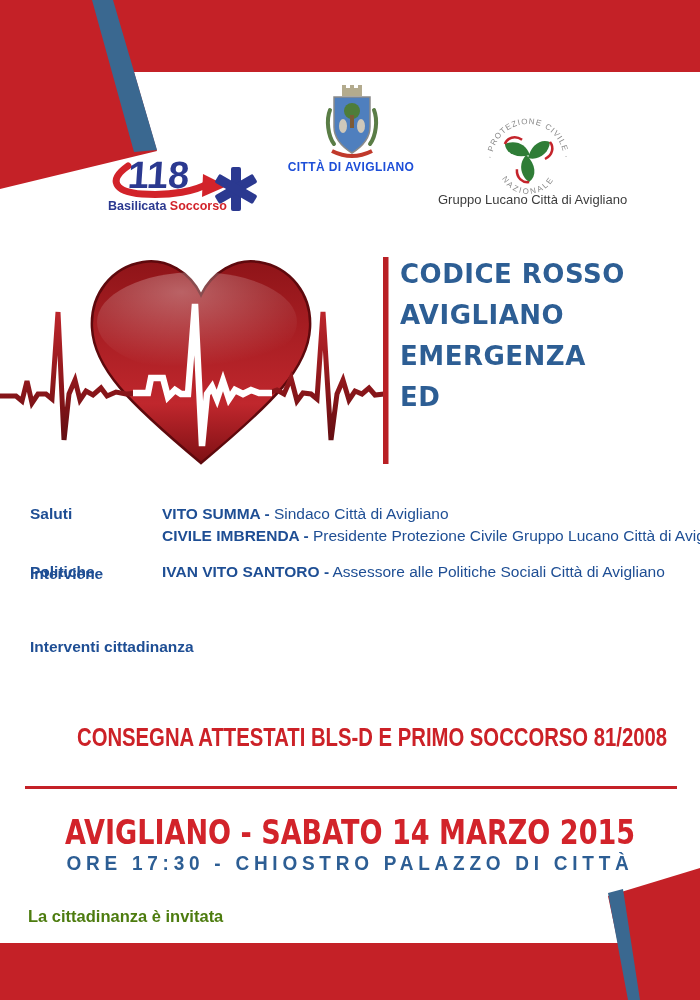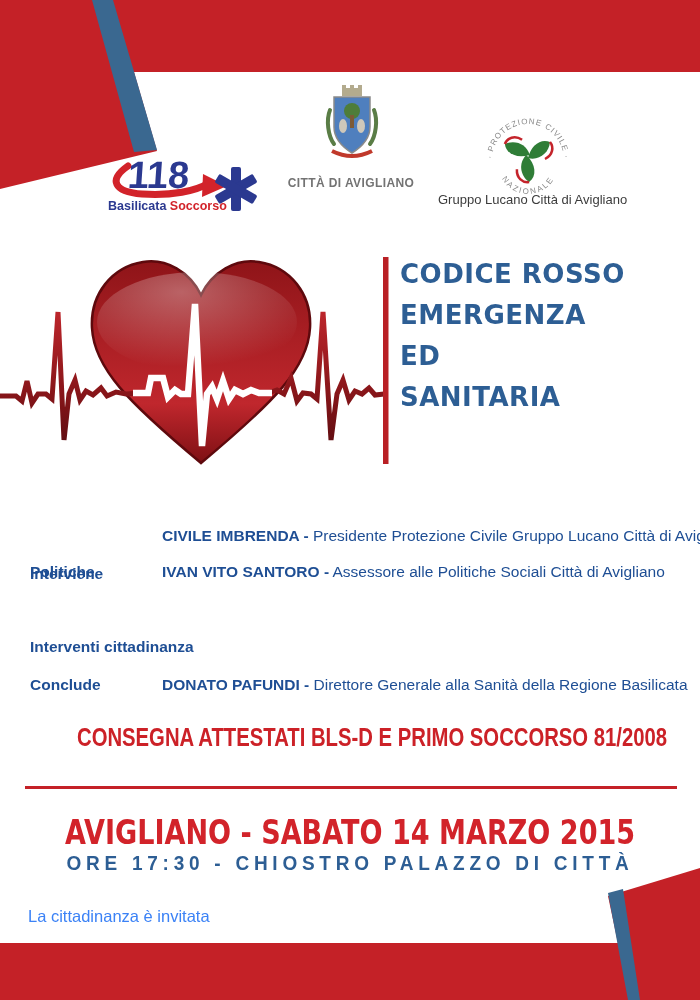--- a/index.html
+++ b/index.html
@@ -6,22 +6,22 @@
   .poster{
     position:relative;width:700px;height:1000px;margin:0 auto;
     background:#ffffff;overflow:hidden;
     font-family:"Liberation Sans",sans-serif;
   }
   .abs{position:absolute;}
   svg text{font-family:"Liberation Sans",sans-serif;}
 
   
   .comune-caption{
-    left:286px;top:176px;width:130px;text-align:center;
-    font-size:12px;font-weight:bold;color:#737373;letter-spacing:.4px;
+    left:286px;top:160px;width:130px;text-align:center;
+    font-size:12px;font-weight:bold;color:#1d4ed8;letter-spacing:.4px;
   }
   .prot-caption{
     left:438px;top:192px;width:220px;text-align:left;
     font-size:13px;color:#3c3c3c;
   }
 
   
   .title-block{left:400px;top:254px;width:300px;}
   .title-line{
     display:block;font-family:"DejaVu Sans","Liberation Sans",sans-serif;
@@ -48,21 +48,21 @@
     font-family:"DejaVu Sans","Liberation Sans",sans-serif;
     font-size:33px;line-height:38px;font-weight:bold;color:#d2232a;
     white-space:nowrap;transform:scaleX(.82);transform-origin:50% 50%;
   }
   .banner-line2{
     left:0;top:852px;width:700px;text-align:center;
     font-size:20px;line-height:22px;font-weight:bold;color:#2d5e94;
     letter-spacing:5px;white-space:nowrap;transform:scaleX(.95);
     transform-origin:50% 50%;
   }
-  .invite{left:28px;top:907px;font-size:16.5px;font-weight:normal;color:#3b82f6;}
+  .invite{left:28px;top:907px;font-size:16.5px;font-weight:bold;color:#4d7c0f;}
 </style>
 </head>
 <body>
 
 <div class="poster">
 
   <svg class="abs" style="left:0;top:0;width:700px;height:220px" viewBox="0 0 700 220">
     <rect x="0" y="0" width="700" height="72" fill="#c42127"></rect>
     <polygon points="0,0 113,0 157,151 0,189" fill="#c42127"></polygon>
     <polygon points="92,0 113,0 157,150 134,152" fill="#3a6890"></polygon>
@@ -148,52 +148,52 @@
              C274,152 308,118 310,78 C312,44 290,17 259,12 C236,8 212,22 201,45 Z" fill="url(#hg)" stroke="#5e090d" stroke-width="2.5"></path>
     <ellipse cx="197" cy="72" rx="100" ry="50" fill="url(#gloss)"></ellipse>
     <polyline points="0,146 16,146 22,151 27,131 32,153 38,144 46,144 52,149 58,62 64,190 69,144 75,130 80,150 86,141 93,145 101,138 107,146 116,142 126,144 140,143" fill="none" stroke="url(#eg)" stroke-width="5" stroke-linejoin="miter"></polyline>
     <polyline points="268,143 277,140 284,144 291,128 297,151 303,143 311,144 317,149 323,62 331,190 337,144 343,130 349,150 355,141 362,144 369,138 375,145 384,144" fill="none" stroke="url(#eg)" stroke-width="5" stroke-linejoin="miter"></polyline>
     <polyline points="133,143 148,143 151,128 163,128 168,147 175,140 181,144 188,144 195,54 202,196 207,144 212,137 217,149 223,131 229,149 235,140 243,144 251,140 259,143 272,143" fill="none" stroke="#ffffff" stroke-width="6.5" stroke-linejoin="miter"></polyline>
     <rect x="383" y="7" width="5.5" height="207" fill="#b92025"></rect>
   </svg>
 
   <div class="abs title-block">
     <span class="title-line">CODICE ROSSO</span>
+    <span class="title-line">AVIGLIANO</span>
     <span class="title-line">EMERGENZA</span>
     <span class="title-line">ED</span>
-    <span class="title-line">SANITARIA</span>
-  </div>
-
+  </div>
+
+  <div class="abs prog-line" style="top:504px">
+    <span class="plabel">Saluti</span>
+    <span class="pvalue">
+      <span class="pname">VITO SUMMA -</span>
+      <span>Sindaco Città di Avigliano</span>
+    </span>
+  </div>
   <div class="abs prog-line" style="top:526px">
     <span class="plabel"></span>
     <span class="pvalue">
       <span class="pname">CIVILE IMBRENDA -</span>
       <span>Presidente Protezione Civile Gruppo Lucano Città di Avigliano</span>
     </span>
   </div>
   <div class="abs prog-line" style="top:562px">
     <span class="plabel">Politiche</span>
     <span class="pvalue">
       <span class="pname">IVAN VITO SANTORO -</span>
       <span>Assessore alle Politiche Sociali Città di Avigliano</span>
     </span>
   </div>
   <div class="abs prog-line" style="top:564px">
     <span class="plabel">Interviene</span>
   </div>
   <div class="abs prog-line" style="top:637px">
     <span class="plabel" style="width:auto">Interventi cittadinanza</span>
   </div>
-  <div class="abs prog-line" style="top:675px">
-    <span class="plabel">Conclude</span>
-    <span class="pvalue">
-      <span class="pname">DONATO PAFUNDI -</span>
-      <span>Direttore Generale alla Sanità della Regione Basilicata</span>
-    </span>
-  </div>
 
   <div class="abs notice">CONSEGNA ATTESTATI BLS-D E PRIMO SOCCORSO 81/2008</div>
 
   <div class="abs separator"></div>
   <div class="abs banner-line1">AVIGLIANO - SABATO 14 MARZO 2015</div>
   <div class="abs banner-line2">ORE 17:30 - CHIOSTRO PALAZZO DI CITTÀ</div>
 
   <div class="abs invite">La cittadinanza è invitata</div>
 
   <svg class="abs" style="left:0;top:850px;width:700px;height:150px" viewBox="0 0 700 150">

